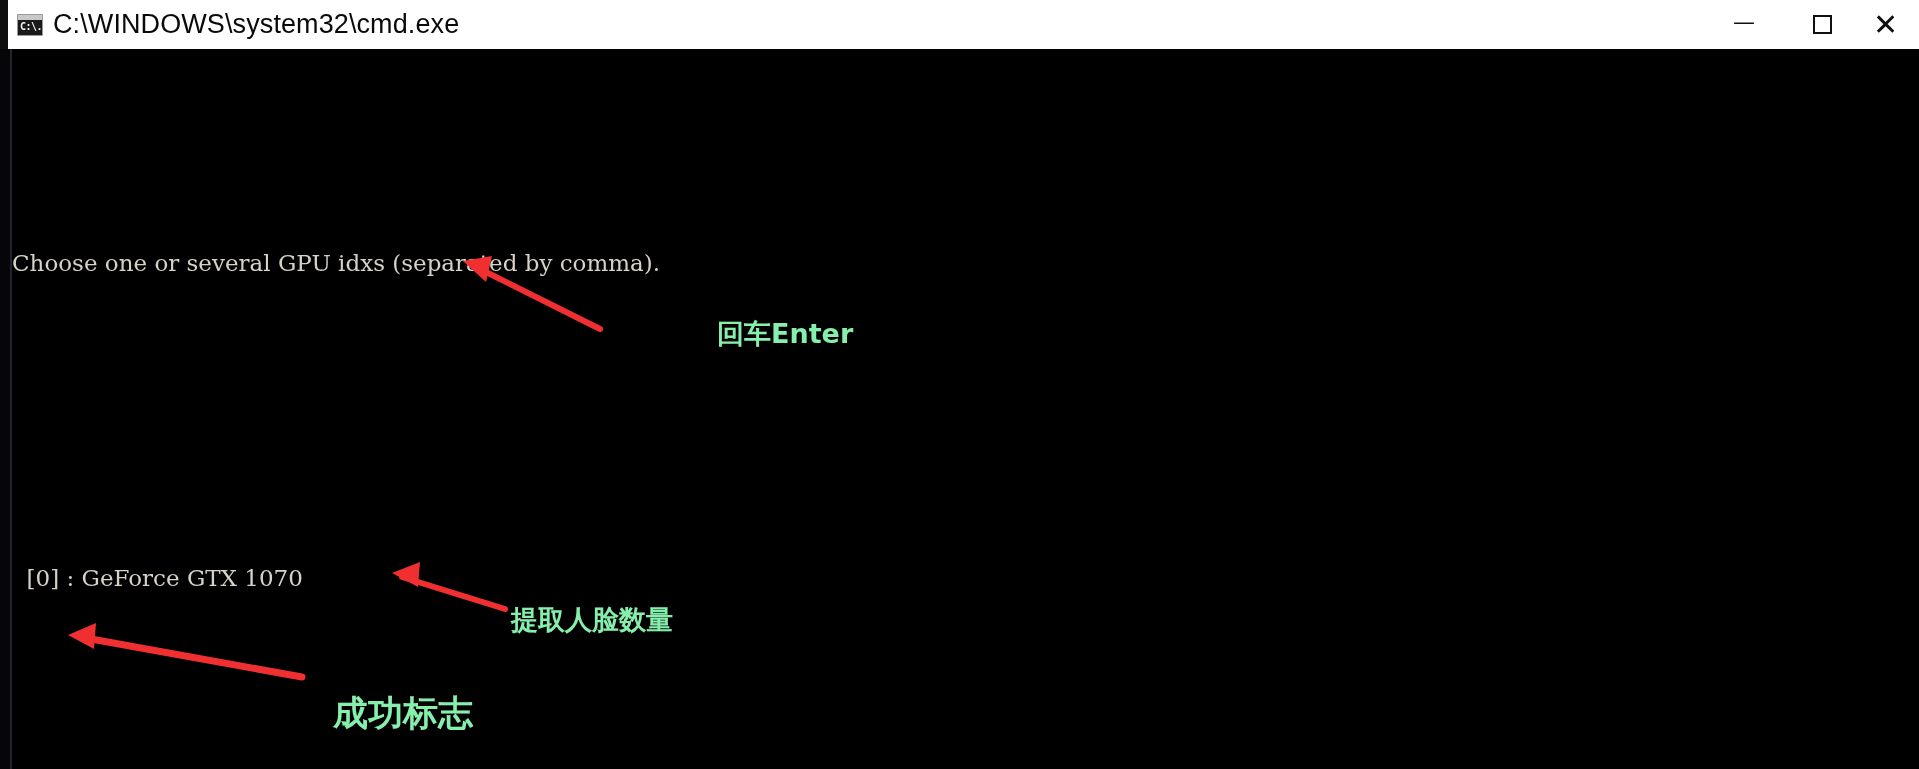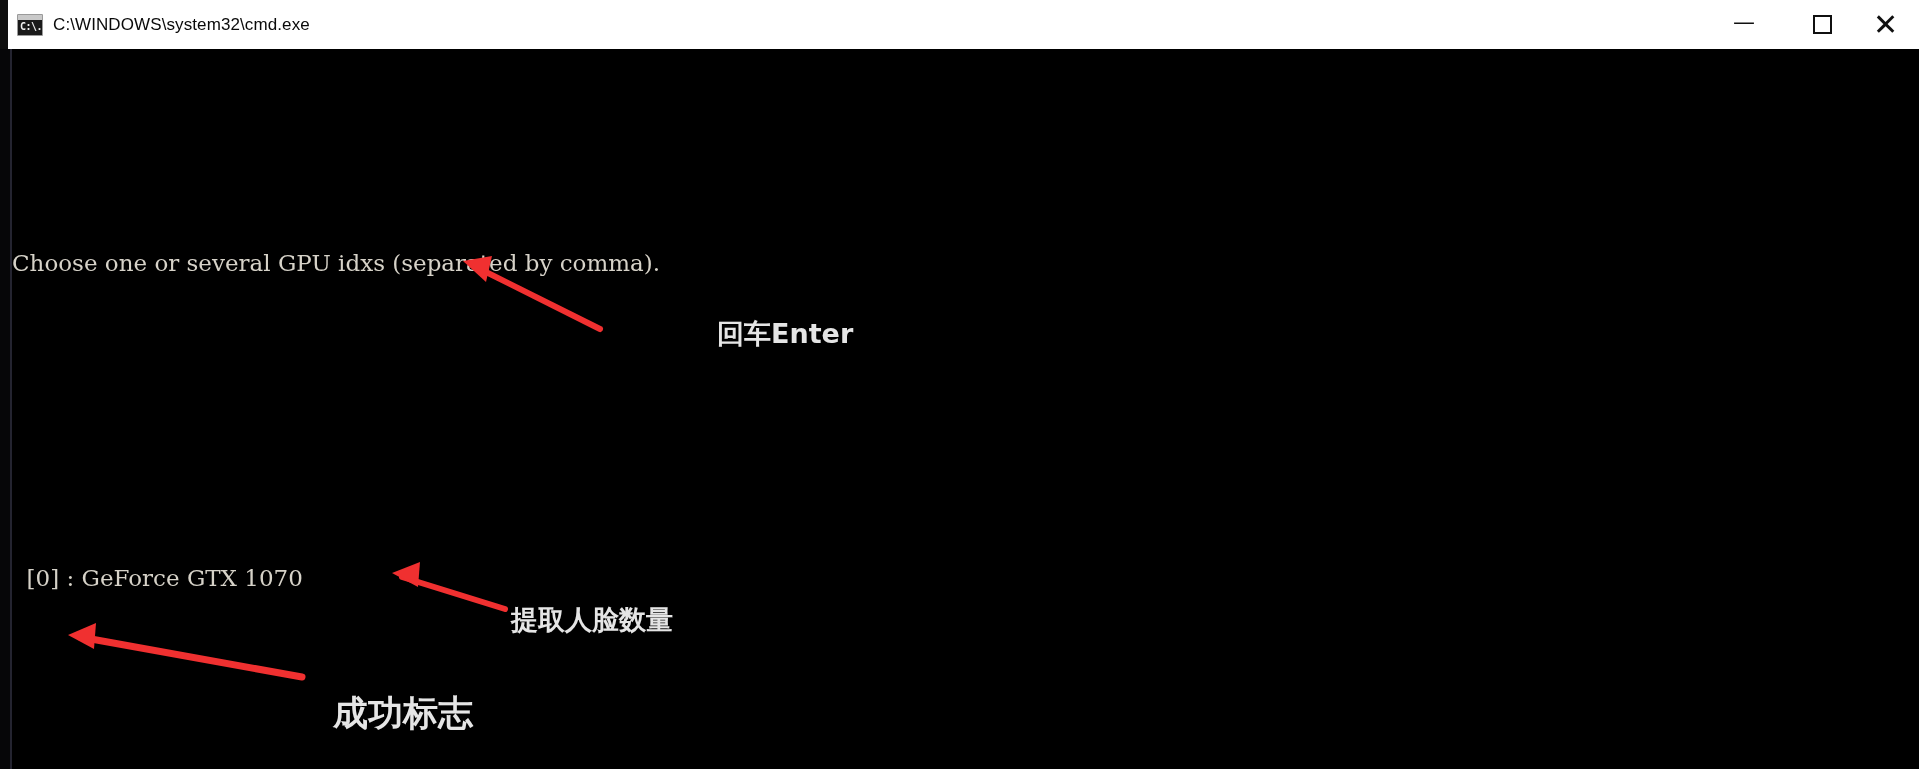--- a/index.html
+++ b/index.html
@@ -67,21 +67,21 @@
     font-family: "DejaVu Sans Mono", monospace;
     font-size: 10px;
     line-height: 12px;
     font-weight: bold;
     letter-spacing: -0.5px;
     white-space: nowrap;
   }
   #title-text {
     flex: 0 0 auto;
     color: #0a0a0a;
-    font-size: 17px;
+    font-size: 27px;
     font-family: "Liberation Sans", sans-serif;
     letter-spacing: 0.1px;
     white-space: nowrap;
   }
   #titlebar-spacer { flex: 1 1 auto; }
 
   .caption-btn {
     flex: 0 0 auto;
     width: 78px;
     height: 49px;
@@ -149,21 +149,21 @@
   }
   .tline {
     height: 35px;
     white-space: pre;
     overflow: visible;
   }
 
   
   .anno-label {
     position: absolute;
-    color: #e5e5e5;
+    color: #86efac;
     font-family: "DejaVu Sans", "Liberation Sans", sans-serif;
     font-weight: 700;
     white-space: nowrap;
     user-select: none;
   }
   #anno-enter  { left: 717px; top: 267px; font-size: 27px; }
   #anno-faces  { left: 511px; top: 553px; font-size: 27px; }
   #anno-done   { left: 333px; top: 641px; font-size: 35px; }
 
   svg.anno-arrow {

